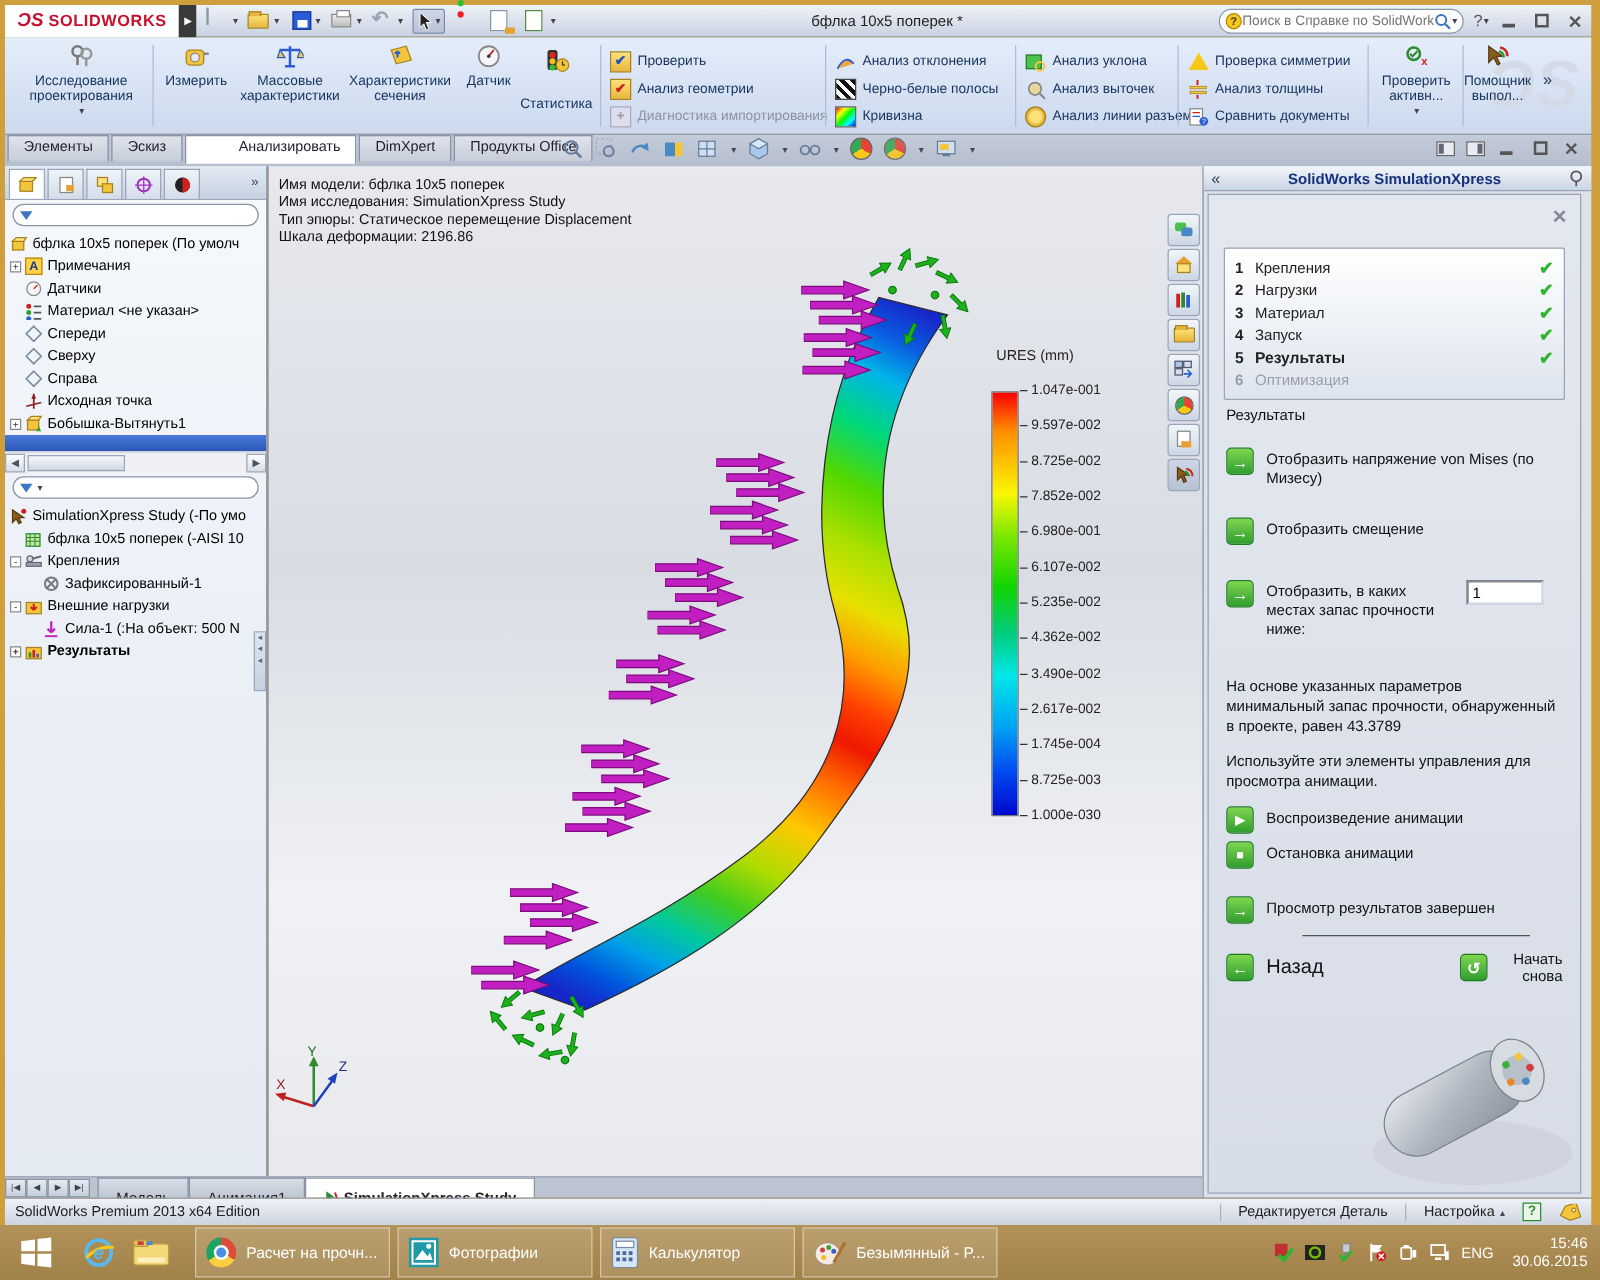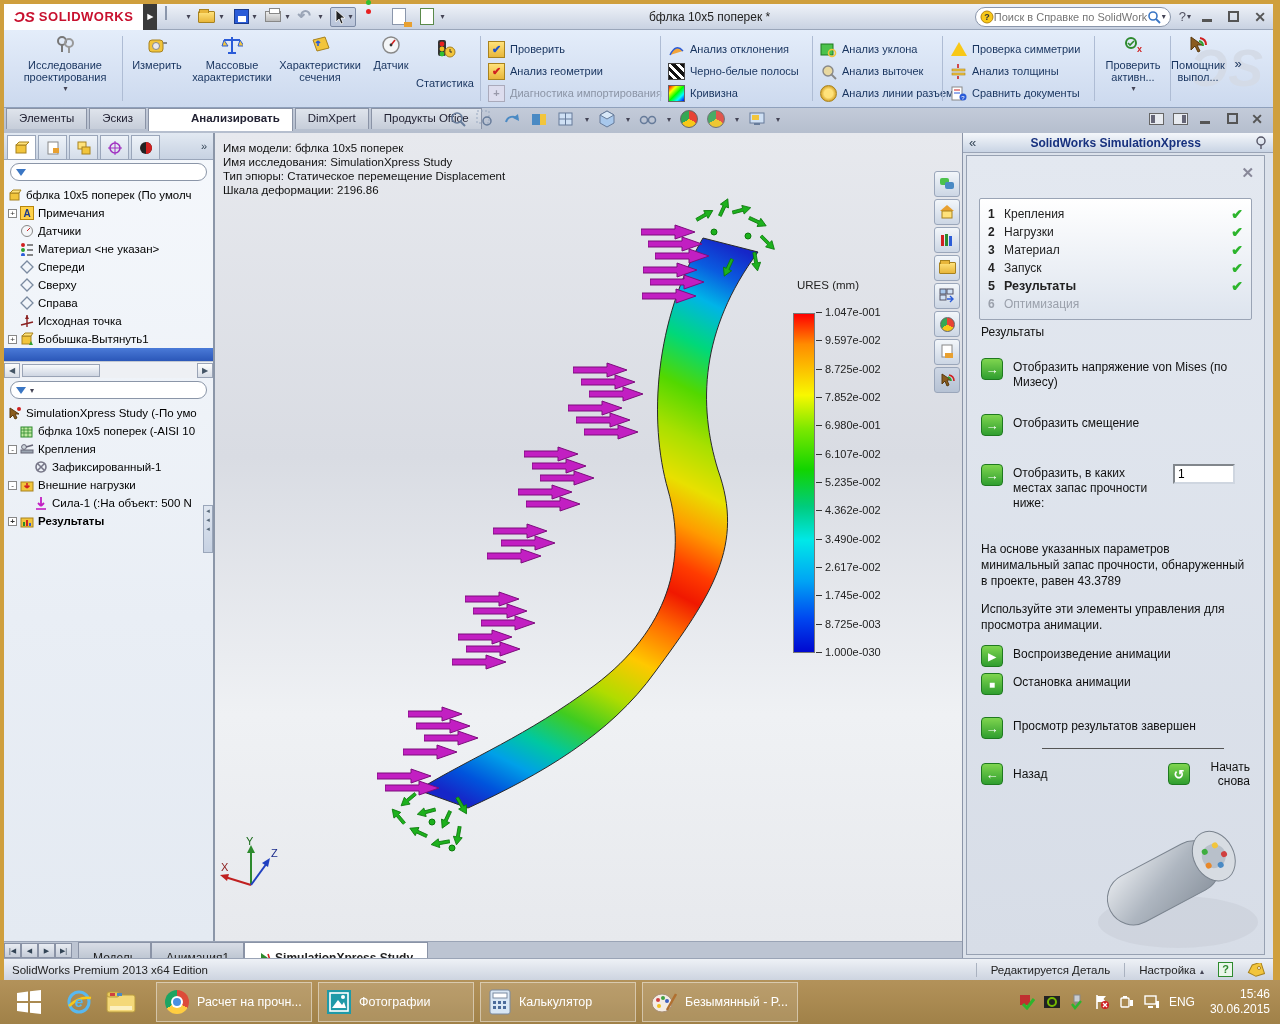--- a/index.html
+++ b/index.html
@@ -29,21 +29,21 @@
 .rbig .ric{margin-bottom:3px;}
 .ric{width:22px;height:22px;position:relative;flex:none;}
 .rrow{display:flex;align-items:center;height:22px;color:#17335e;font-size:11px;white-space:nowrap;}
 .rrow .ric{width:17px;height:17px;margin-right:5px;}
 .rcol{position:absolute;top:8px;}
 .gray{color:#8b94a5;}
 #watermark{position:absolute;right:10px;top:8px;font-size:52px;font-style:italic;font-weight:bold;color:#d4dbe7;}
 
 #tabrow{position:absolute;left:4px;top:108px;width:1269px;height:27px;background:linear-gradient(#c3cbd9,#b4bdcd);display:flex;align-items:flex-start;}
 .dtab{height:21px;padding:3px 12px 0;background:linear-gradient(#dfe4ec,#c6cdd9);border:1px solid #8a93a6;border-bottom:0;margin-left:2px;font-size:11.5px;color:#223;white-space:nowrap;}
-.dtab.active{background:#fff;font-weight:bold;height:23px;padding-left:42px;}
+.dtab.active{background:#fff;font-weight:normal;height:23px;padding-left:42px;}
 #hud{position:absolute;left:445px;top:2px;display:flex;align-items:center;gap:9px;}
 .hic{width:18px;height:18px;position:relative;}
 #docbtns{position:absolute;right:10px;top:4px;display:flex;align-items:center;gap:9px;}
 .dbic{width:15px;height:12px;border:1px solid #666;position:relative;background:#e8ebf0;}
 
 #leftpanel{position:absolute;left:4px;top:133px;width:211px;height:808px;background:linear-gradient(#f5f8fc,#e9eef5 60%,#e4eaf2);border-right:2px solid #8b96a8;overflow:hidden;}
 #lp-tabs{height:27px;background:linear-gradient(#e2e9f2,#c7d2e2);border-bottom:1px solid #9aa6ba;display:flex;align-items:flex-end;padding-left:3px;}
 .lptab{width:29px;height:24px;border:1px solid #9aa6ba;border-bottom:0;background:linear-gradient(#eef3f9,#d4dde9);margin-right:2px;display:flex;align-items:center;justify-content:center;}
 .lptab.active{background:#fff;}
 .lp-chev{margin-left:auto;margin-right:6px;color:#345;font-size:11px;align-self:center;}
@@ -744,21 +744,21 @@
       <span>1.047e-001</span>
       <span>9.597e-002</span>
       <span>8.725e-002</span>
       <span>7.852e-002</span>
       <span>6.980e-001</span>
       <span>6.107e-002</span>
       <span>5.235e-002</span>
       <span>4.362e-002</span>
       <span>3.490e-002</span>
       <span>2.617e-002</span>
-      <span>1.745e-002</span>
+      <span>1.745e-004</span>
       <span>8.725e-003</span>
       <span>1.000e-030</span>
     </div>
   </div>
 
   <div id="taskstrip">
     <div class="tsbtn">
         <svg width="16" height="16">
           <rect x="1" y="2" width="9" height="7" rx="2" fill="#4cc24c"></rect>
           <rect x="6" y="6" width="9" height="7" rx="2" fill="#4a8ac4"></rect>
@@ -887,21 +887,21 @@
         <span class="lbl">Остановка анимации</span>
       </div>
       <div class="actrow" style="margin-top:22px;">
         <span class="gbtn">→</span>
         <span class="lbl">Просмотр результатов завершен</span>
       </div>
     </div>
     <div id="rp-hr"></div>
     <div id="backrow">
       <span class="gbtn">←</span>
-      <span style="font-size:12px;">Назад</span>
+      <span style="font-size:16px;">Назад</span>
       <span id="restart">
         <span class="gbtn">↺</span>
         <span class="two" style="font-size:12px;width:52px;">Начать снова</span>
       </span>
     </div>
     <svg id="cornerart" width="190" height="140">
       <defs>
           <linearGradient id="met" x1="0" y1="0" x2="1" y2="1">
             <stop offset="0" stop-color="#e8ebef"></stop>
             <stop offset="0.5" stop-color="#aeb6c0"></stop>

